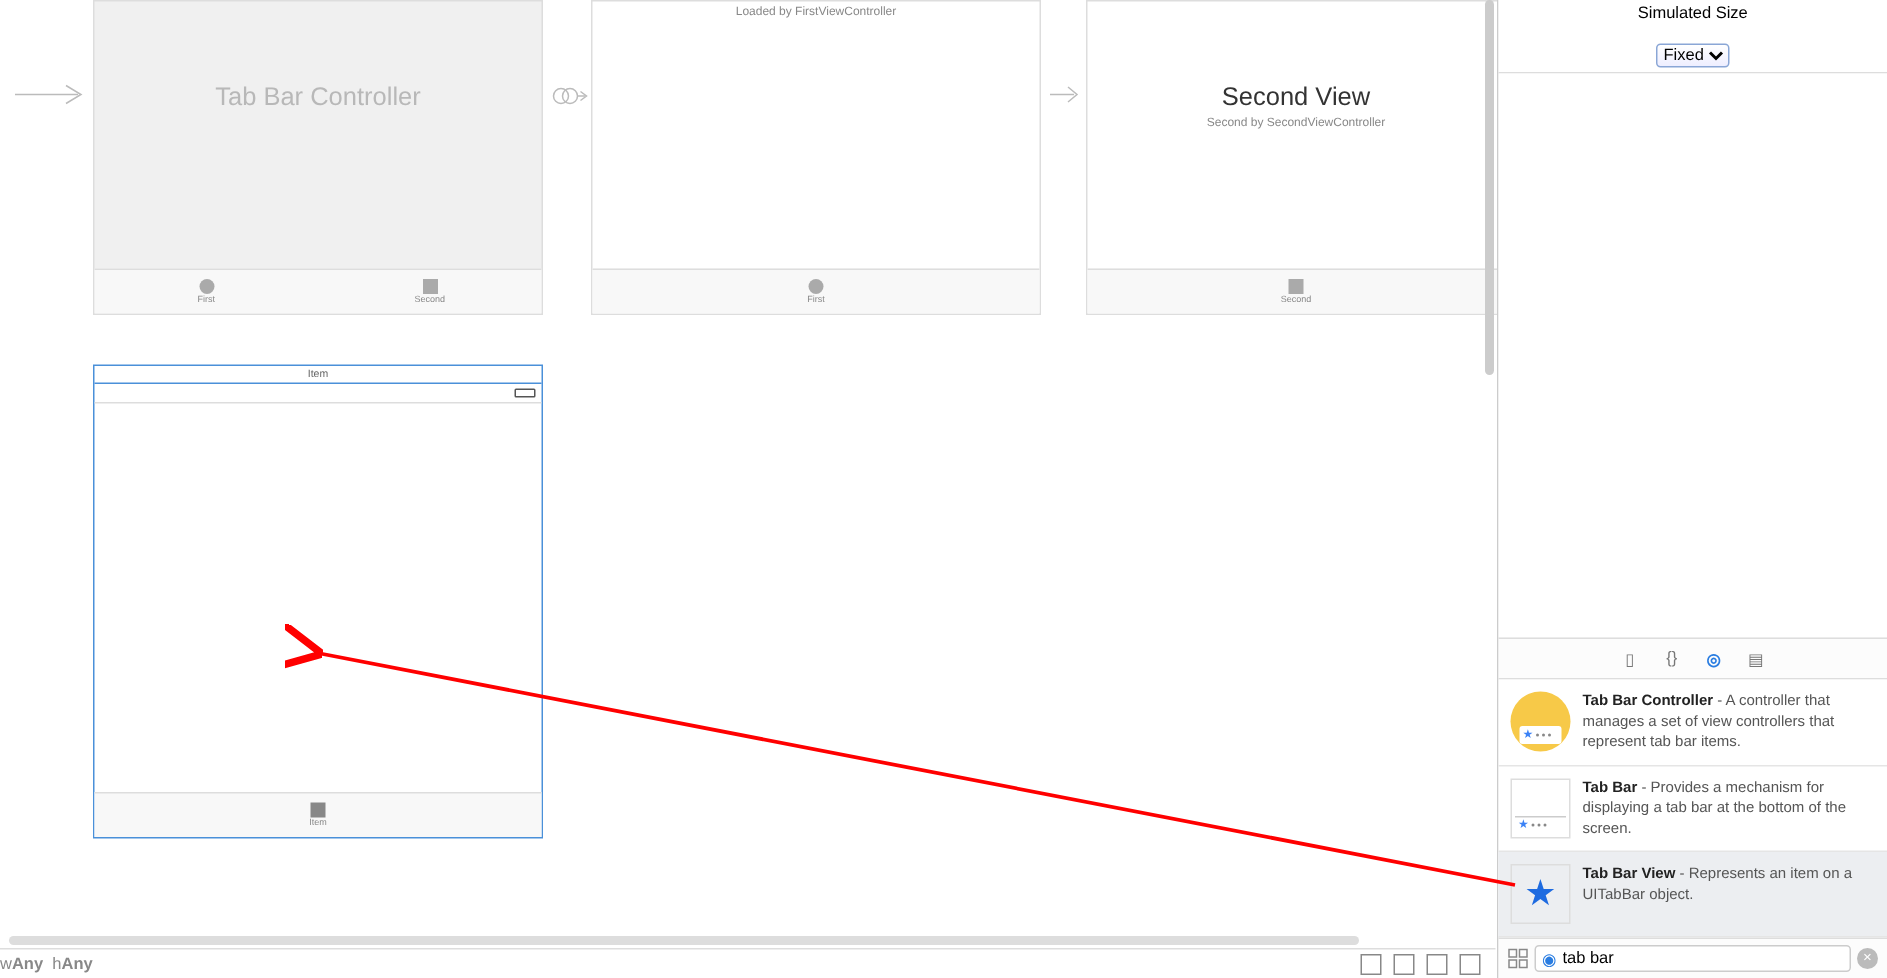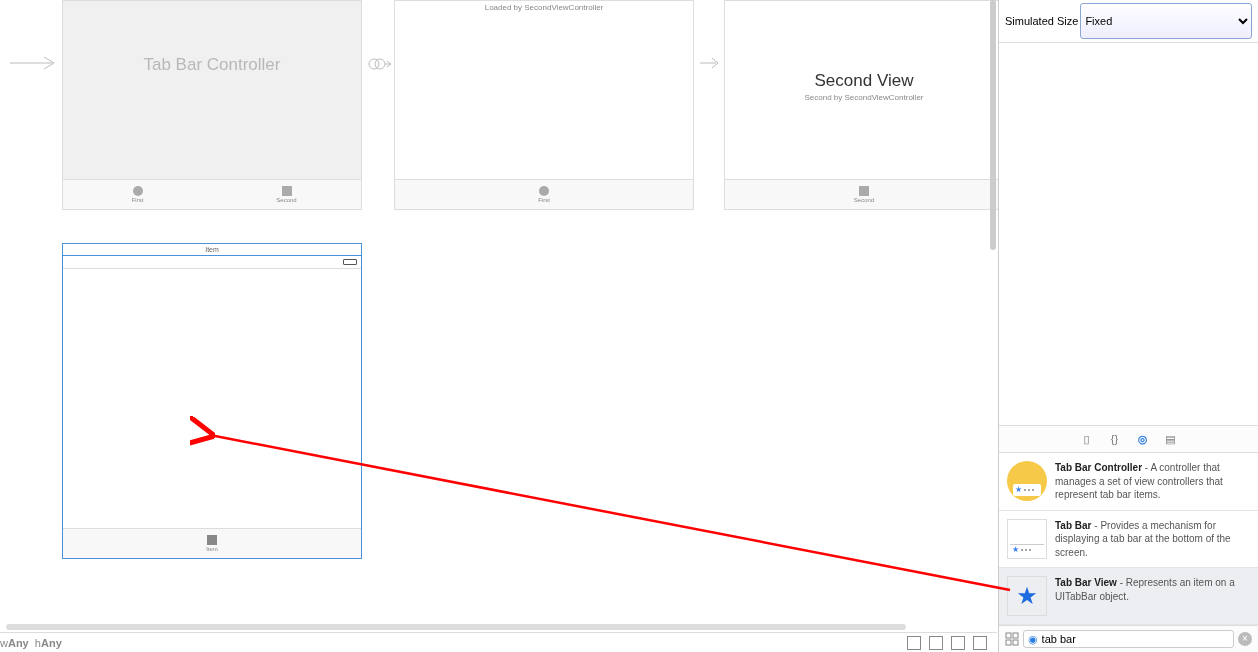--- a/index.html
+++ b/index.html
@@ -23,21 +23,21 @@
 .segue svg { width: 100%; height: 100%; }
 
 .bottom-selected { position: absolute; left: 62px; top: 243px; width: 300px; height: 316px; border: 1px solid #4a90d9; background: #fff; }
 .bottom-selected .titlebar { height: 12px; border-bottom: 1px solid #4a90d9; font-size: 7px; text-align: center; line-height: 12px; color: #666; }
 .bottom-selected .navarea { height: 13px; border-bottom: 1px solid #ddd; position: relative; }
 .bottom-selected .navarea .battery { position: absolute; right: 4px; top: 3px; width: 14px; height: 6px; border: 1px solid #555; border-radius: 1px; }
 .bottom-selected .tabbar { height: 30px; }
 .hscroll { position: absolute; left: 6px; bottom: 2px; width: 900px; height: 6px; background: #ddd; border-radius: 3px; }
 
 .inspector { position: absolute; right: 0; top: 0; width: 260px; height: 652px; border-left: 1px solid #ccc; background: #f6f6f6; display: flex; flex-direction: column; }
-.row-simsize { padding: 3px 6px; display: flex; align-items: center; gap: 2px; border-bottom: 1px solid #ddd; background: #fff; font-size: 11px; }
+.row-simsize { padding: 3px 6px; display: flex; align-items: center; gap: 14px; border-bottom: 1px solid #ddd; background: #fff; font-size: 11px; flex-direction: column; }
 .row-simsize select { flex: 1; font-size: 11px; height: 36px; border: 1px solid #8aa6d6; background: linear-gradient(#fff,#eef); border-radius: 3px; }
 .inspector-body { flex: 1; background: #fff; }
 
 .lib-tabs { display: flex; justify-content: center; gap: 14px; padding: 6px 0; border-top: 1px solid #ddd; border-bottom: 1px solid #ddd; background: #fcfcfc; }
 .lib-tabs .t { width: 14px; height: 14px; display: flex; align-items: center; justify-content: center; font-size: 11px; color: #777; }
 .lib-tabs .t.active { color: #2a7de1; font-weight: bold; }
 
 .lib-list { background: #fff; }
 .lib-item { display: flex; gap: 8px; padding: 8px; border-bottom: 1px solid #e5e5e5; font-size: 10px; line-height: 1.35; }
 .lib-item.sel { background: #eceef1; }
@@ -85,38 +85,38 @@
   <div class="segue" style="left:368px; top:52px; width:24px; height:24px">
     <svg viewBox="0 0 24 24">
         <circle cx="6" cy="12" r="5" fill="none" stroke="#bbb" stroke-width="1"></circle>
         <circle cx="12" cy="12" r="5" fill="none" stroke="#bbb" stroke-width="1"></circle>
         <line x1="17" y1="12" x2="22" y2="12" stroke="#bbb"></line>
         <polyline points="19,9 23,12 19,15" fill="none" stroke="#bbb"></polyline>
       </svg>
   </div>
 
   <div class="scene scene-white" style="left:394px; top:0; width:300px; height:210px">
-    <div class="scene-sub">Loaded by SecondViewController</div>
+    <div class="scene-sub">Loaded by FirstViewController</div>
     <div class="tabbar">
       <div class="tabitem">
           <div class="tabicon circle"></div>
           <div class="tablabel">First</div>
         </div>
     </div>
   </div>
 
   <div class="segue" style="left:700px; top:55px; width:22px; height:16px">
     <svg viewBox="0 0 22 16">
         <line x1="0" y1="8" x2="16" y2="8" stroke="#bbb"></line>
         <polyline points="12,3 18,8 12,13" fill="none" stroke="#bbb"></polyline>
       </svg>
   </div>
 
   <div class="scene scene-white" style="left:724px; top:0; width:280px; height:210px">
-    <div class="scene-title" style="margin-top:70px">Second View</div>
+    <div class="scene-title" style="margin-top:54px">Second View</div>
     <div class="scene-sub">Second by SecondViewController</div>
     <div class="tabbar">
       <div class="tabitem">
           <div class="tabicon"></div>
           <div class="tablabel">Second</div>
         </div>
     </div>
   </div>
 
   <div class="bottom-selected">

